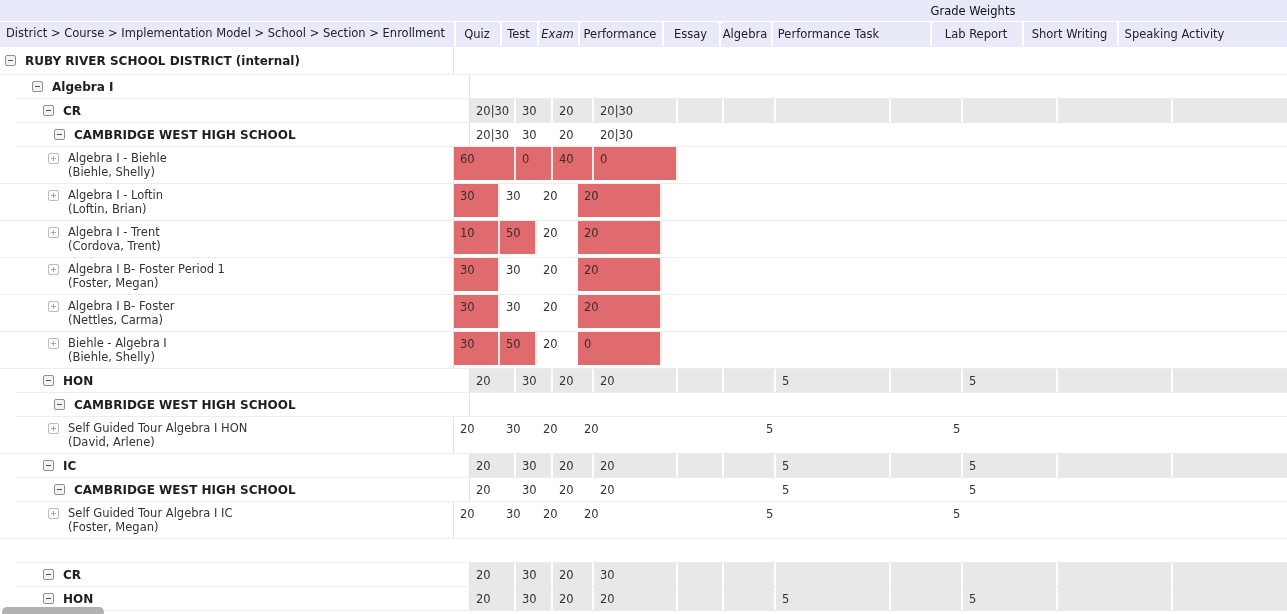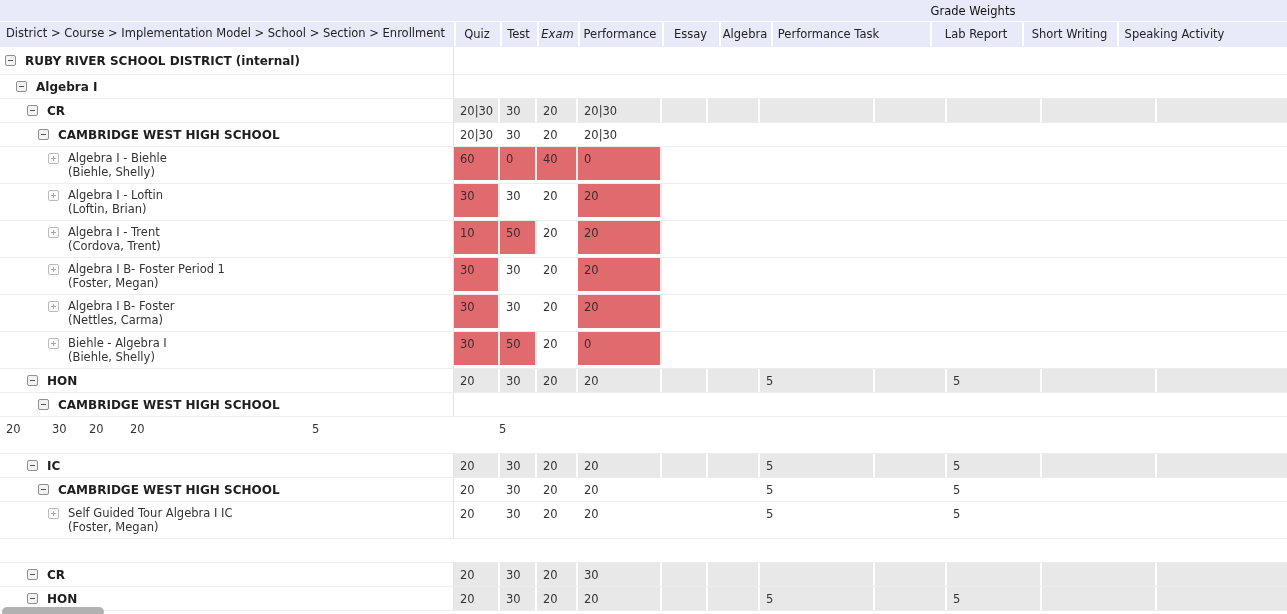--- a/index.html
+++ b/index.html
@@ -17,21 +17,21 @@
   .gw-title{position:absolute; top:4px; left:0; right:0; text-align:center;
     padding-left:205px; box-sizing:border-box; font-size:11.5px; color:#111;}
   .col-heads{position:absolute; left:0; bottom:1px; height:25px; display:flex;}
   .col-head{box-sizing:border-box; flex:none; height:25px; display:flex; align-items:center;
     justify-content:center; font-size:11.5px; color:#222; box-shadow:inset 2px 0 0 #fff;
     white-space:nowrap; overflow:hidden;}
   
   .tbody{position:relative;}
   .row{display:flex; border-bottom:1px solid #ededed; box-sizing:border-box;}
   .r-district{height:28px;}
-  .r-course,.r-model,.r-school{height:24px;}
+  .r-course,.r-model,.r-school{height:24px;margin-left:16px;}
   .r-section{height:37px;}
   .tree-cell{width:454px; flex:none; box-sizing:border-box; border-right:1px solid #e3e3e3;
     display:flex; align-items:center; overflow:hidden;}
   .r-section .tree-cell{align-items:flex-start; padding-top:4px;}
   .twisty{width:11px; height:11px; box-sizing:border-box; border:1px solid #8f8f8f; border-radius:2px;
     background:#f3f3f3; position:relative; flex:none; margin-right:9px; cursor:pointer;}
   .r-section .twisty{margin-top:2px; border-color:#bcbcbc; background:#fcfcfc;}
   .twisty::before{content:""; position:absolute; left:2px; right:2px; top:4px; height:1px; background:#555;}
   .twisty.plus::before{background:#a7a7a7;}
   .twisty.plus::after{content:""; position:absolute; top:2px; bottom:2px; left:4px; width:1px; background:#a7a7a7;}
@@ -162,21 +162,21 @@
       </div>
       <div class="row r-section">
         <div class="tree-cell" style="padding-left: 48px;">
           <span class="twisty plus"></span>
           <div class="labels">
             <div class="lbl">Algebra I - Biehle</div>
             <div class="sub">(Biehle, Shelly)</div>
           </div>
         </div>
         <div class="vals">
-          <div class="vcell red" style="width: 46px;">60</div>
+          <div class="vcell red" style="width: 62px;">60</div>
           <div class="vcell red" style="width: 37px;">0</div>
           <div class="vcell red" style="width: 41px;">40</div>
           <div class="vcell red" style="width: 84px;">0</div>
           <div class="vcell" style="width: 46px;"></div>
           <div class="vcell" style="width: 52px;"></div>
           <div class="vcell" style="width: 115px;"></div>
           <div class="vcell" style="width: 72px;"></div>
           <div class="vcell" style="width: 95px;"></div>
           <div class="vcell" style="width: 115px;"></div>
           <div class="vcell" style="width: 130px;"></div>
@@ -328,20 +328,27 @@
           <div class="vcell" style="width: 46px;"></div>
           <div class="vcell" style="width: 52px;"></div>
           <div class="vcell" style="width: 115px;"></div>
           <div class="vcell" style="width: 72px;"></div>
           <div class="vcell" style="width: 95px;"></div>
           <div class="vcell" style="width: 115px;"></div>
           <div class="vcell" style="width: 130px;"></div>
         </div>
       </div>
       <div class="row r-section">
+        <div class="tree-cell" style="padding-left: 48px;">
+          <span class="twisty plus"></span>
+          <div class="labels">
+            <div class="lbl">Self Guided Tour Algebra I HON</div>
+            <div class="sub">(David, Arlene)</div>
+          </div>
+        </div>
         <div class="vals">
           <div class="vcell" style="width: 46px;">20</div>
           <div class="vcell" style="width: 37px;">30</div>
           <div class="vcell" style="width: 41px;">20</div>
           <div class="vcell" style="width: 84px;">20</div>
           <div class="vcell" style="width: 46px;"></div>
           <div class="vcell" style="width: 52px;"></div>
           <div class="vcell" style="width: 115px;">5</div>
           <div class="vcell" style="width: 72px;"></div>
           <div class="vcell" style="width: 95px;">5</div>

